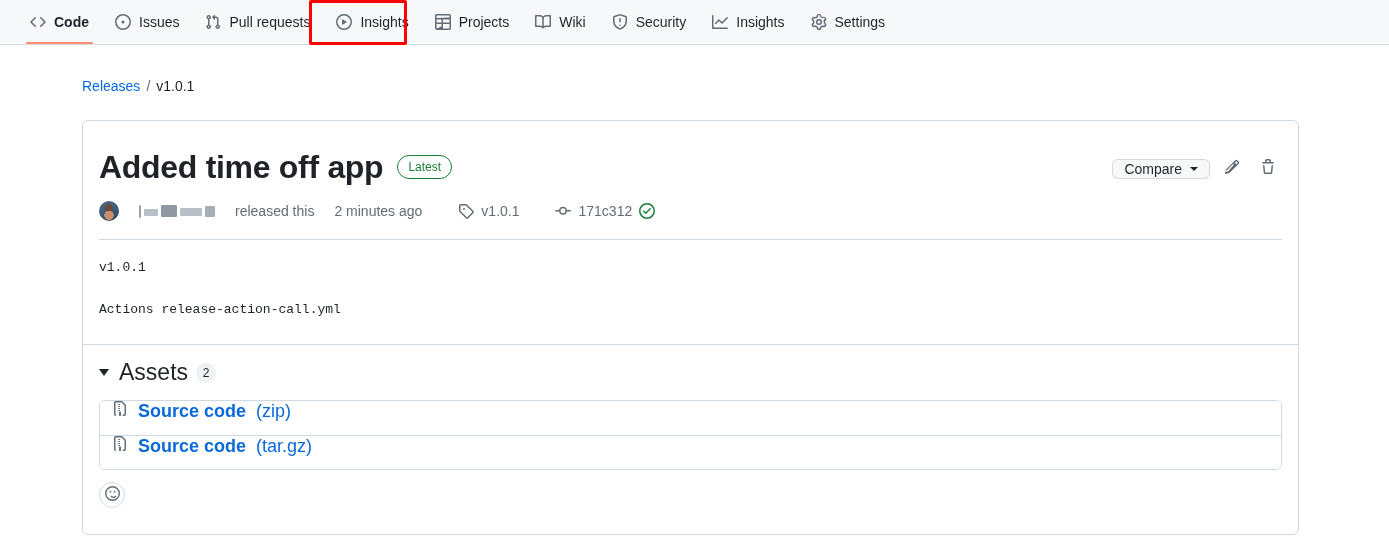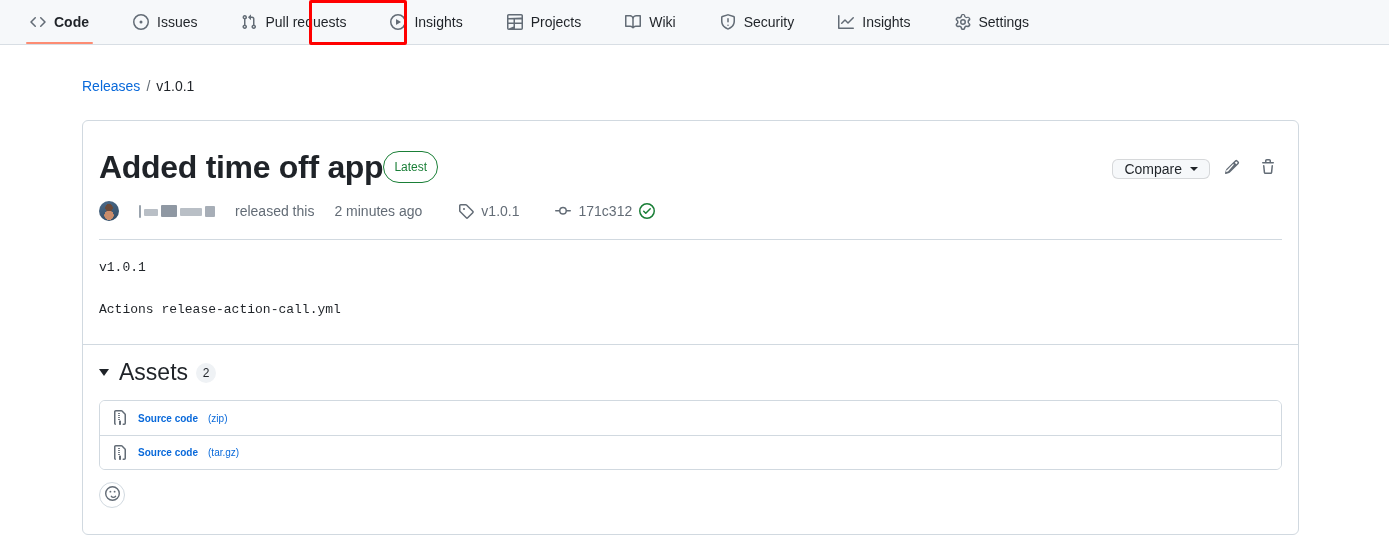--- a/index.html
+++ b/index.html
@@ -16,21 +16,21 @@
   .repo-header {
     position: absolute; top: 0; left: 0;
     width: 1389px; height: 45px;
     background: #f6f8fa;
     border-bottom: 1px solid #d8dee4;
   }
   .nav-list {
     display: flex; align-items: flex-start;
     height: 44px;
     padding-left: 18px;
-    gap: 20px;
+    gap: 2px;
   }
   .nav-item {
     position: relative;
     display: flex; align-items: center;
     gap: 8px;
     height: 44px;
     padding: 0 12px;
     font-size: 14px;
     color: #1f2328;
     cursor: pointer;
@@ -88,31 +88,31 @@
     background: #ffffff;
     overflow: hidden;
   }
   .card-body { padding: 16px 16px 0 16px; }
 
   .title-row {
     display: flex; align-items: flex-start;
     justify-content: space-between;
     padding-top: 10px;
   }
-  .title-left { display: flex; align-items: center; }
+  .title-left { display: flex; align-items: center; gap: 14px; }
   .release-title {
     font-size: 32px;
     font-weight: 600;
     line-height: 1.25;
     margin: 0;
     letter-spacing: -0.3px;
   }
   .latest-badge {
     display: inline-flex; align-items: center;
-    height: 32px;
+    height: 24px;
     padding: 0 10px;
     border: 1px solid #1a7f37;
     border-radius: 2em;
     color: #1a7f37;
     font-size: 12px;
     font-weight: 500;
     white-space: nowrap;
   }
 
   .title-right {
@@ -233,24 +233,24 @@
     color: #1f2328;
   }
 
   .assets-list {
     margin-top: 14px;
     border: 1px solid #d1d9e0;
     border-radius: 6px;
     overflow: hidden;
   }
   .asset-row {
-    display: flex; align-items: center; gap: 10px;
+    display: flex; gap: 10px;
     height: 34px;
     padding: 0 12px;
-    font-size: 10px;
+    font-size: 18px;
     cursor: pointer;
     background: #ffffff;
   }
   .asset-row + .asset-row { border-top: 1px solid #d1d9e0; }
   .asset-icon { color: #636c76; display: inline-flex; flex: none; }
   .asset-name { color: #0969da; font-weight: 600; }
   .asset-ext { color: #0969da; font-weight: 400; }
 
   .reaction-row { padding: 12px 16px 16px 16px; }
   .reaction-btn {

